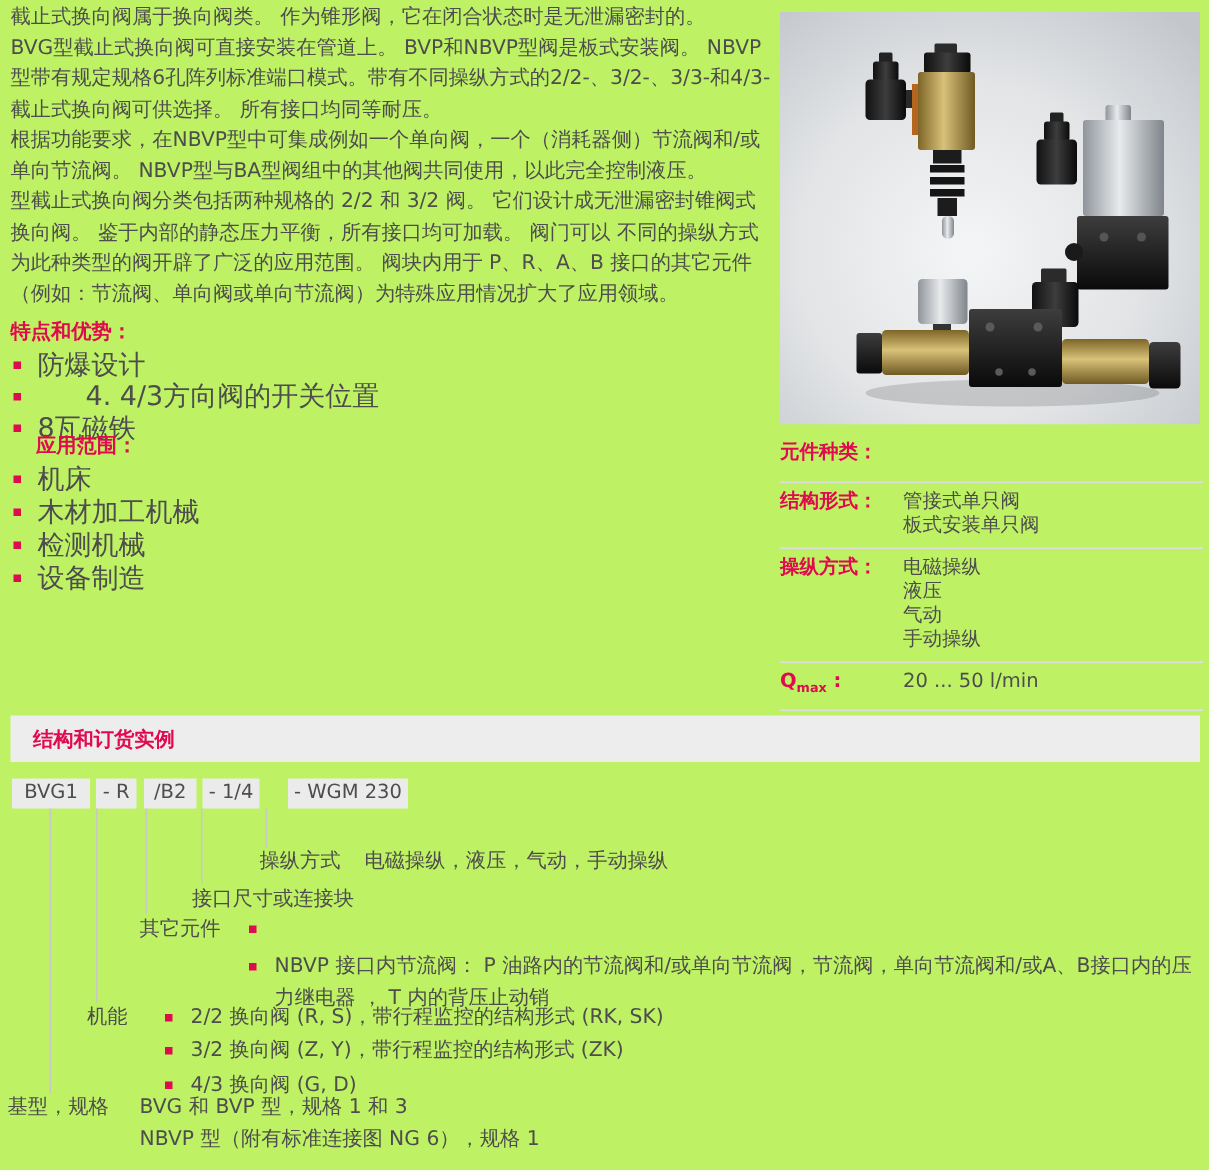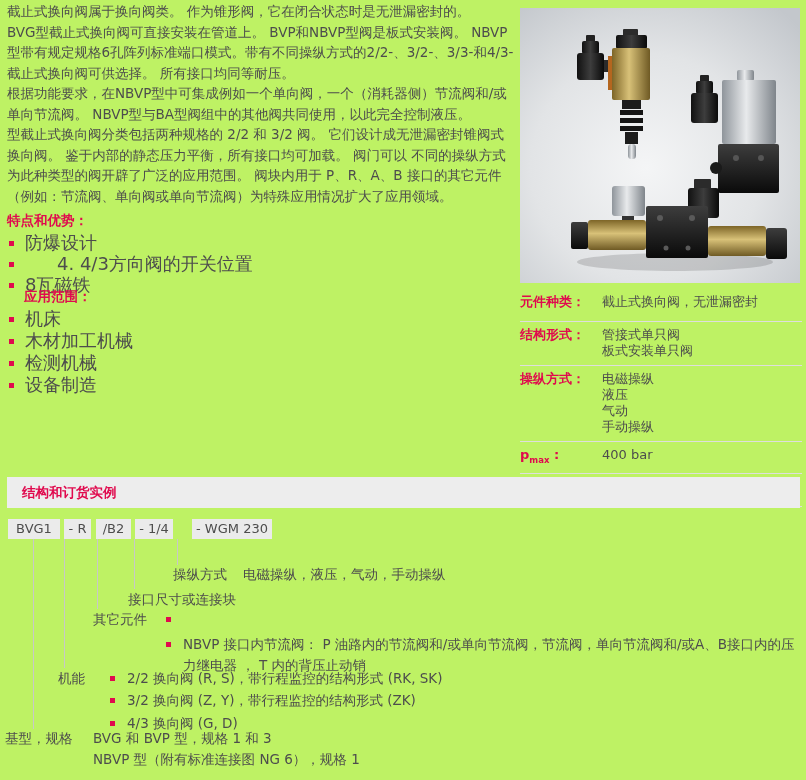--- a/index.html
+++ b/index.html
@@ -162,47 +162,38 @@
       <circle cx="146" cy="240" r="2.5" fill="#5a5a5a"></circle>
       <circle cx="168" cy="240" r="2.5" fill="#5a5a5a"></circle>
       <rect x="188" y="218" width="58" height="30" rx="3" fill="url(#goldH)"></rect>
       <rect x="246" y="220" width="21" height="31" rx="3" fill="url(#darkH)"></rect>
     </g>
   </svg>
 
   <div class="abs specs">
     <div class="spec-row">
       <div class="spec-label"><span>元件种类：</span><sub></sub><span></span></div>
-      <div class="spec-values">
-        <div>截止式换向阀，无泄漏密封</div>
-      </div>
     </div>
     <div class="spec-row">
       <div class="spec-label"><span>结构形式：</span><sub></sub><span></span></div>
       <div class="spec-values">
         <div>管接式单只阀</div>
         <div>板式安装单只阀</div>
       </div>
     </div>
     <div class="spec-row">
       <div class="spec-label"><span>操纵方式：</span><sub></sub><span></span></div>
       <div class="spec-values">
         <div>电磁操纵</div>
         <div>液压</div>
         <div>气动</div>
         <div>手动操纵</div>
       </div>
     </div>
     <div class="spec-row">
-      <div class="spec-label"><span>p</span><sub>max</sub><span> :</span></div>
-      <div class="spec-values">
-        <div>400 bar</div>
-      </div>
-    </div>
-    <div class="spec-row">
       <div class="spec-label"><span>Q</span><sub>max</sub><span> :</span></div>
       <div class="spec-values">
         <div>20 ... 50 l/min</div>
       </div>
     </div>
   </div>
 
   <div class="abs section-bar">
     <span>结构和订货实例</span>
   </div>

